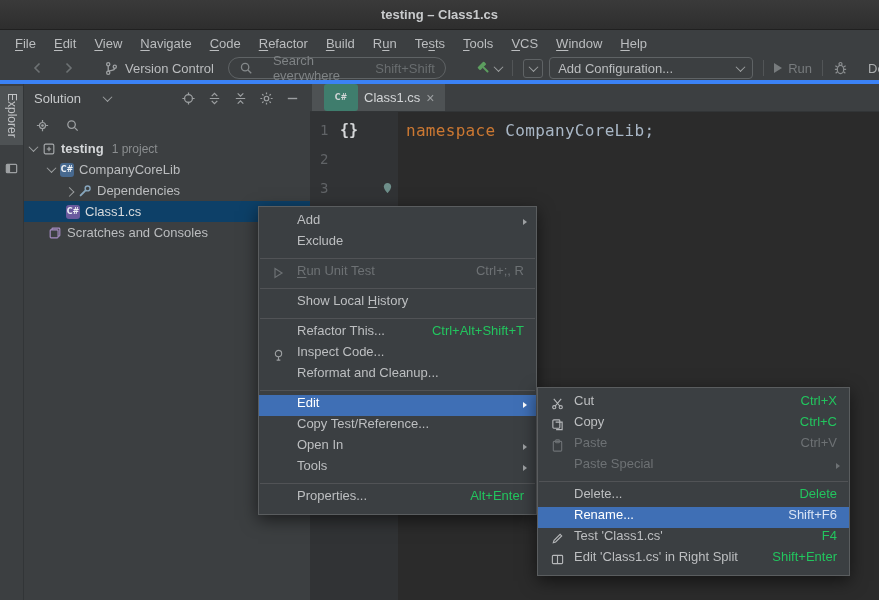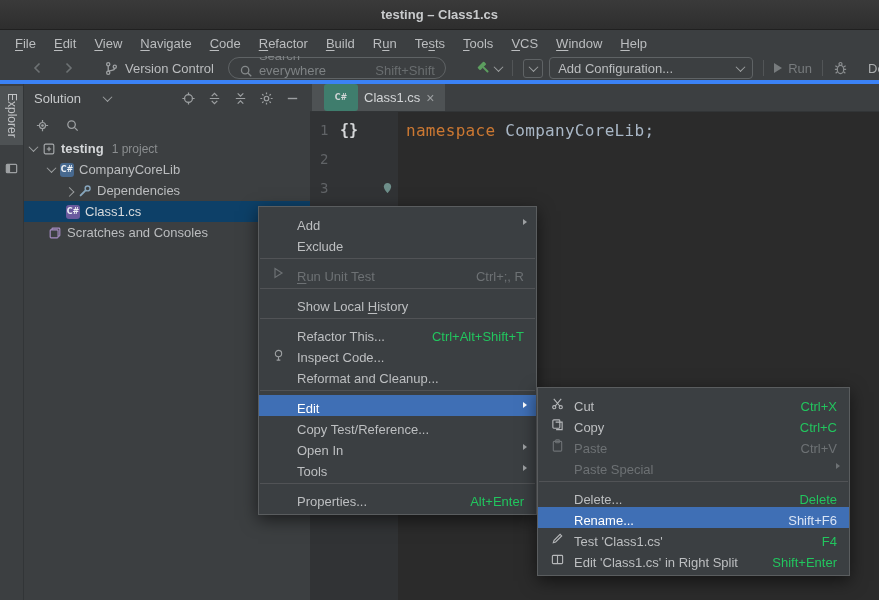--- a/index.html
+++ b/index.html
@@ -18,21 +18,21 @@
   
   #menubar{left:0;top:30px;width:879px;height:26px;background:#3c3f41;display:flex;
     align-items:center;padding-left:6px;box-sizing:border-box}
   .mb-item{padding:3px 9px;border-radius:3px;white-space:nowrap}
 
   
   #toolbar{left:0;top:56px;width:879px;height:28px;background:#3c3f41;border-bottom:4px solid #3b82f6;
     display:flex;align-items:center;box-sizing:border-box;padding-left:30px;overflow:hidden}
   .nav{margin-right:14px}
   .vc{display:flex;align-items:center;gap:6px;margin-left:14px;white-space:nowrap}
-  .search-pill{margin-left:14px;display:flex;align-items:flex-end;gap:6px;border:1px solid #5f6365;
+  .search-pill{margin-left:14px;display:flex;align-items:center;gap:20px;border:1px solid #5f6365;
     border-radius:11px;height:20px;padding:0 10px;color:#7f8385;width:196px;flex:none}
   .sp-short{color:#696d6f;margin-left:auto}
   .hammer-group{margin-left:auto;display:flex;align-items:center;gap:3px}
   .tsep{width:1px;height:16px;background:#525557;margin:0 10px;flex:none}
   .mini-box{width:18px;height:17px;border:1px solid #5f6365;border-radius:3px;display:flex;
     align-items:center;justify-content:center;flex:none}
   .runconfig{display:flex;align-items:center;border:1px solid #5f6365;border-radius:4px;height:20px;
     padding:0 8px;width:186px;margin-left:6px;white-space:nowrap;flex:none}
   .runconfig .chev{margin-left:auto}
   .runbtn{display:flex;align-items:center;gap:6px;color:#777b7d;white-space:nowrap}
@@ -82,21 +82,21 @@
   .gicon3{position:absolute;left:72px;top:8px}
   .ctext{position:absolute;left:96px;font-size:16px;letter-spacing:.3px;white-space:pre}
   .kw{color:#cc7832}
   .id{color:#a9b7c6}
 
   
   .menu{position:absolute;background:#3b3f42;border:1px solid #5a5d5f;box-shadow:0 5px 16px rgba(0,0,0,.55);
     padding:5px 0;z-index:20;box-sizing:border-box}
   #ctx{left:258px;top:206px;width:279px}
   #sub{left:537px;top:387px;width:313px}
-  .mi{position:relative;display:flex;align-items:flex-end;height:21px;padding:0 12px 0 38px;color:#bdbfc1}
+  .mi{position:relative;display:flex;align-items:flex-start;height:21px;padding:0 12px 0 38px;color:#bdbfc1}
   #sub .mi{padding-left:36px}
   .sc{margin-left:auto;color:#22c55e;padding-left:24px;white-space:nowrap}
   .mi.sel{background:#3f6fb5;color:#fff}
   .mi.sel .sc{color:#d9e4f5}
   .mi.dis{color:#6d7174}
   .mi.dis .sc{color:#6d7174}
   .mic{position:absolute;left:11px;top:2px;width:16px;height:16px;display:flex;align-items:center;justify-content:center}
   .sub-arrow{position:absolute;right:9px;top:7px;width:0;height:0;border-left:4.5px solid #9da0a2;
     border-top:3.5px solid transparent;border-bottom:3.5px solid transparent}
   .mi.sel .sub-arrow{border-left-color:#fff}

